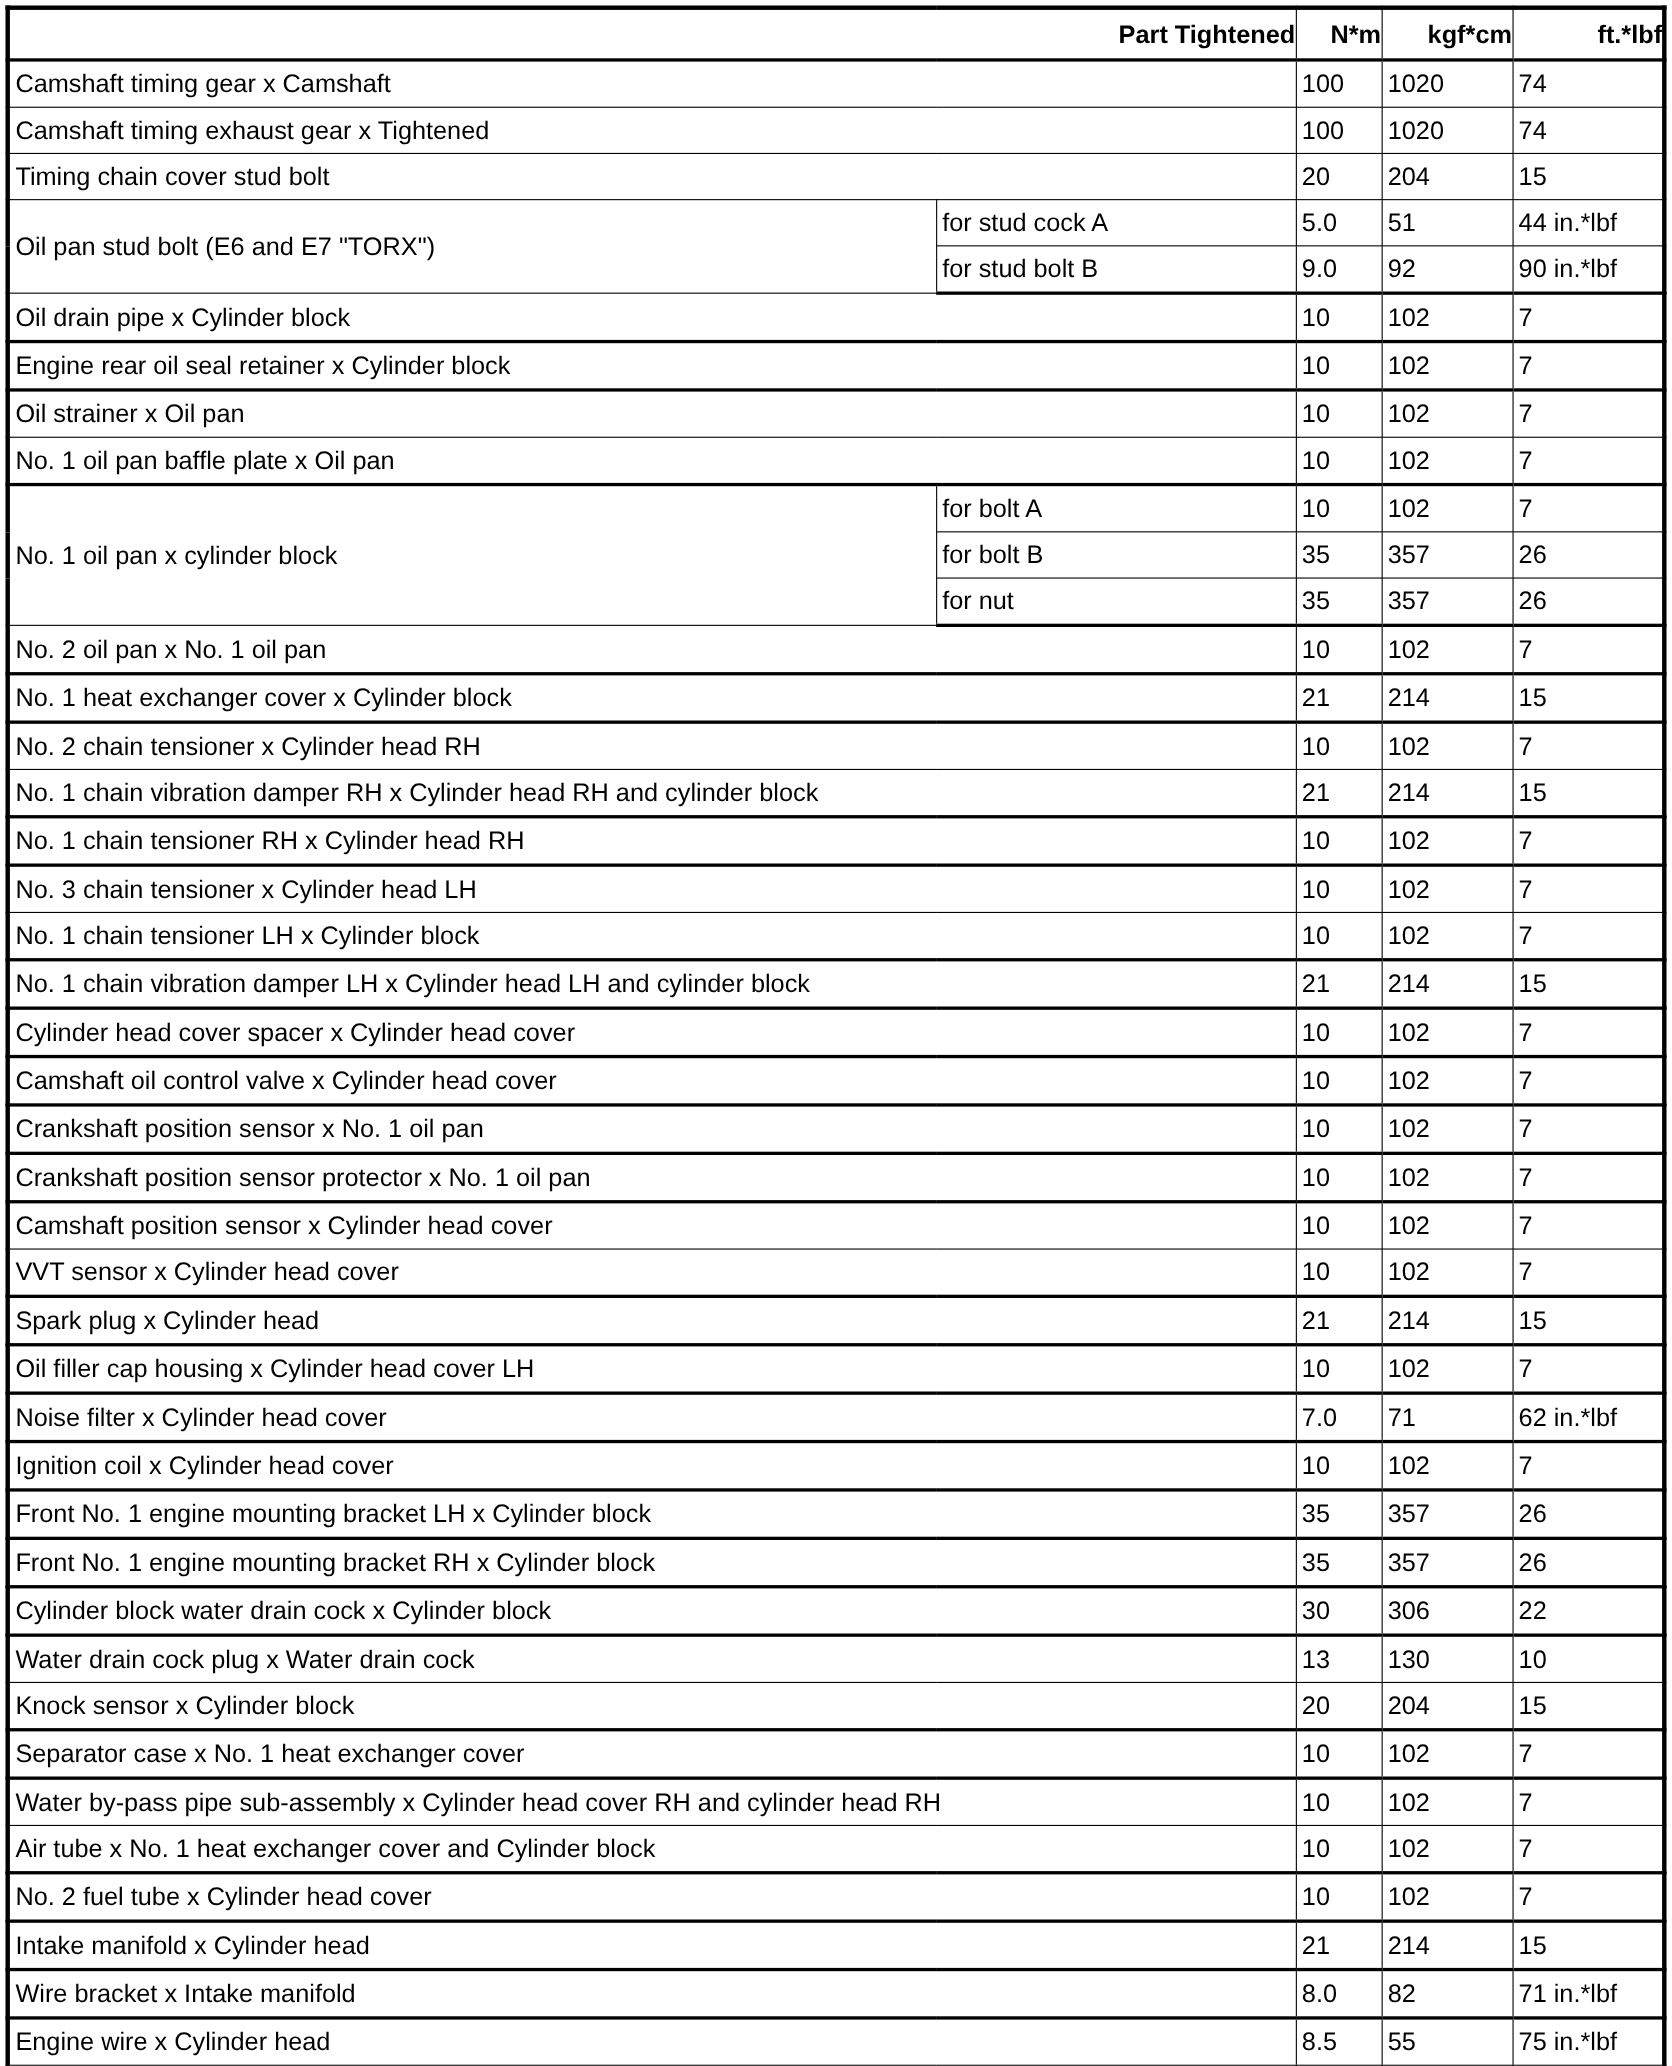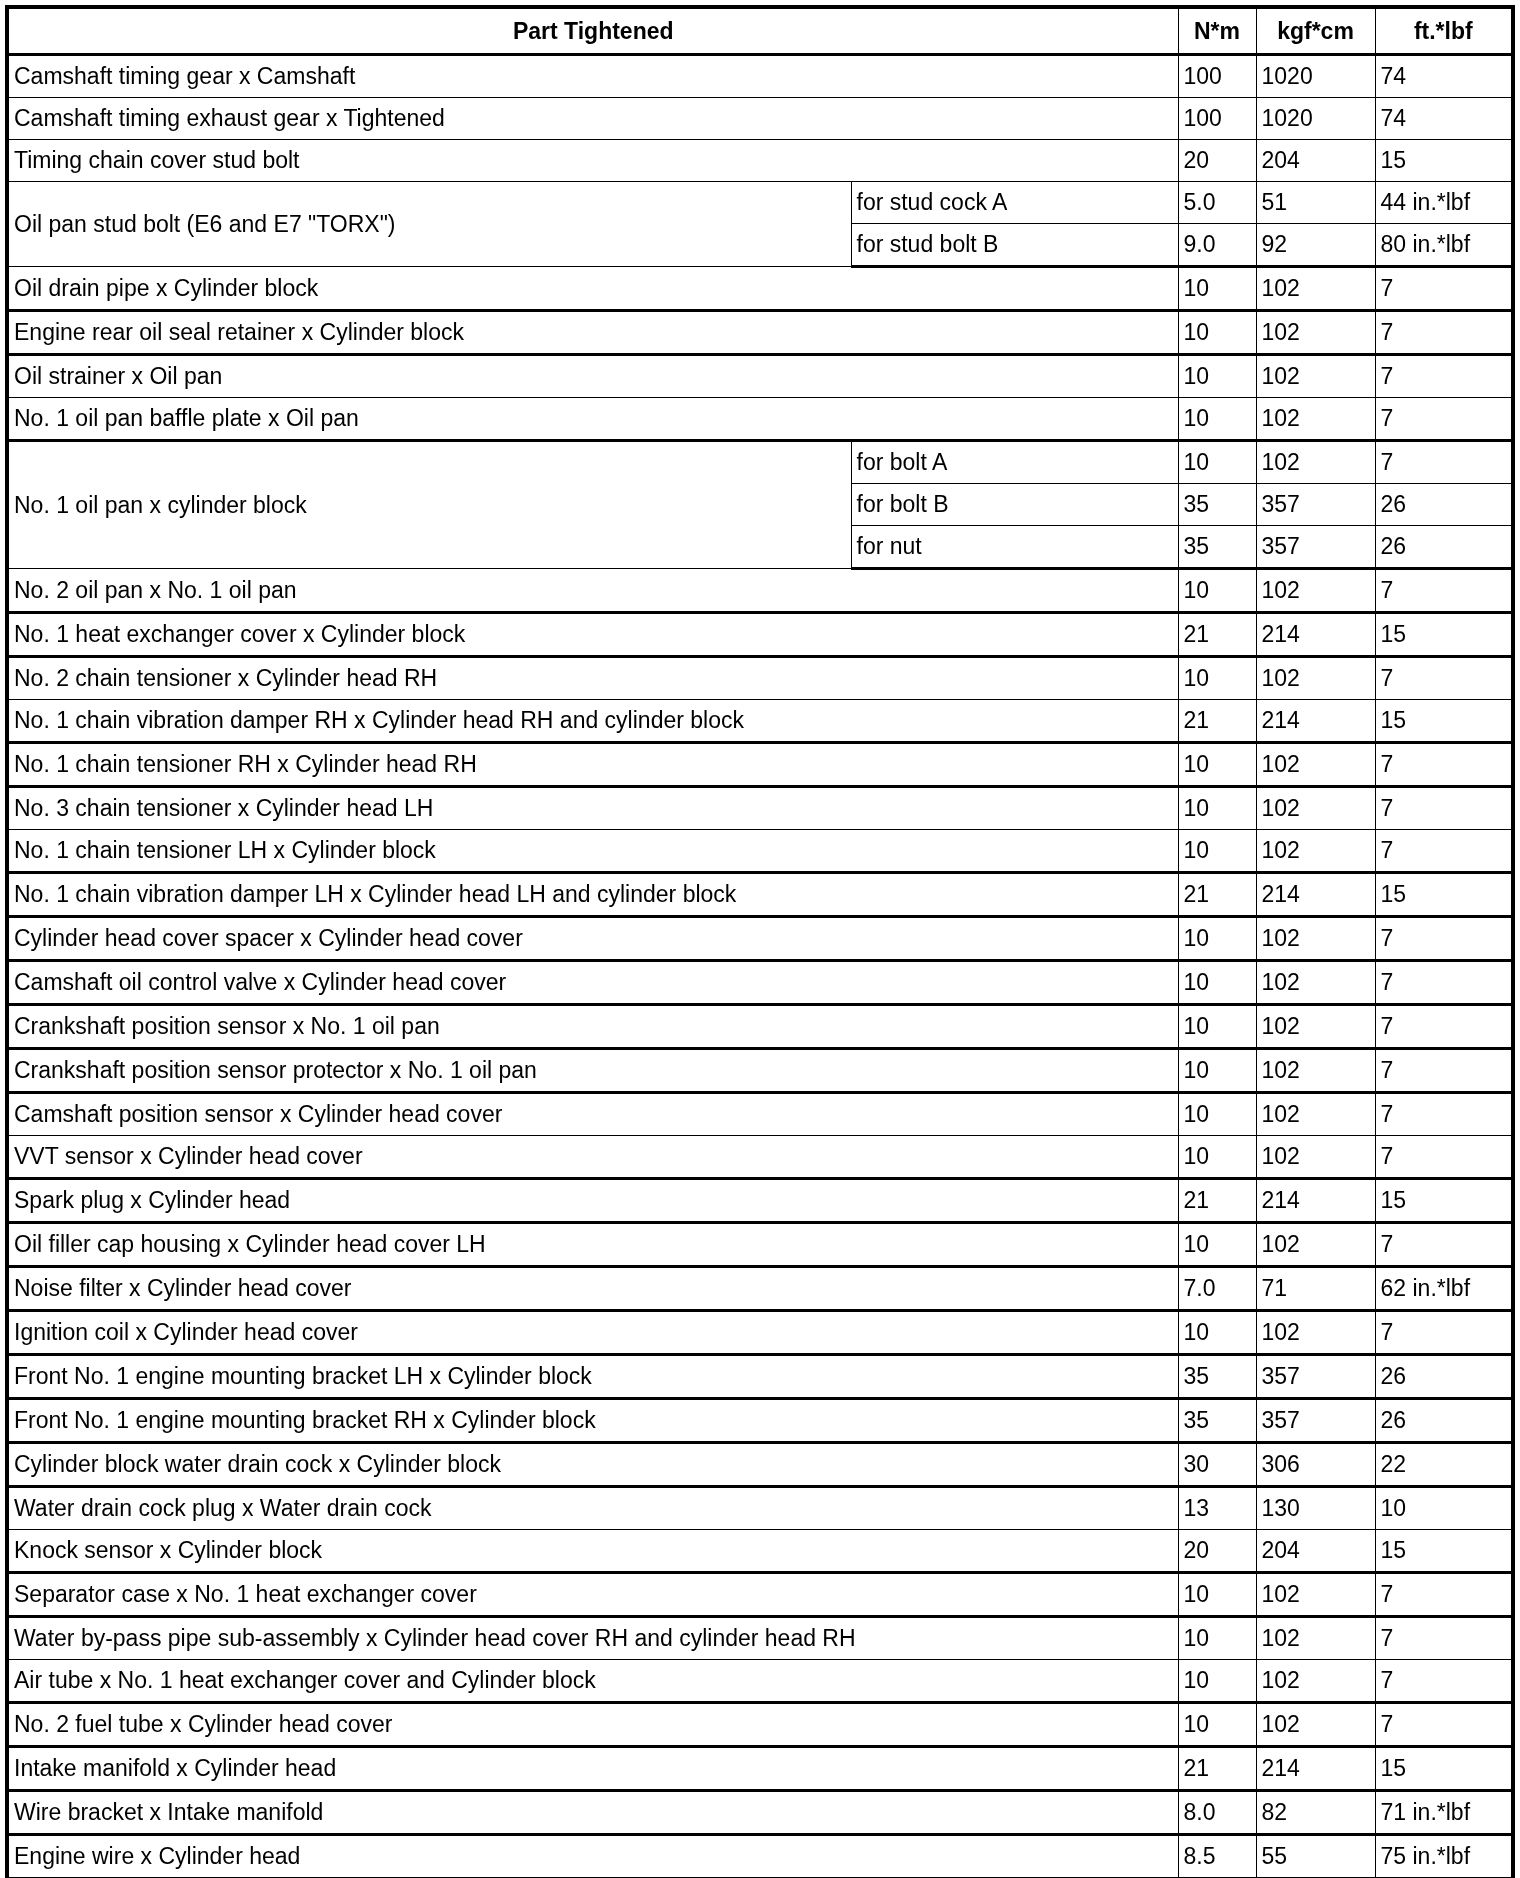--- a/index.html
+++ b/index.html
@@ -9,21 +9,21 @@
           border-collapse: collapse; table-layout: fixed;
           border: 4px solid #000; }
   col.c-main { width: 844px; }
   col.c-sub  { width: 327px; }
   col.c-nm   { width: 78px; }
   col.c-kgf  { width: 119px; }
   col.c-ft   { width: 138px; }
   th, td { border: 1px solid #000; padding: 0 0 0 5px; font-size: 23px;
            white-space: nowrap; overflow: hidden; text-align: left;
            vertical-align: middle; }
-  th { height: 44px; font-weight: bold; text-align: center; padding: 0;
+  th { height: 44px; font-weight: bold; text-align: right; padding: 0;
        border-bottom: 3px solid #000; }
   td { height: 41px; }
   tr.grp-end td { border-bottom: 3px solid #000; }
 </style>
 </head>
 <body>
 
 <table>
   <colgroup>
     <col class="c-main">
@@ -63,21 +63,21 @@
         <td rowspan="2">Oil pan stud bolt (E6 and E7 "TORX")</td>
         <td>for stud cock A</td>
         <td>5.0</td>
         <td>51</td>
         <td>44 in.*lbf</td>
       </tr>
       <tr class="grp-end">
         <td>for stud bolt B</td>
         <td>9.0</td>
         <td>92</td>
-        <td>80 in.*lbf</td>
+        <td>90 in.*lbf</td>
       </tr>
       <tr class="grp-end">
         <td colspan="2">Oil drain pipe x Cylinder block</td>
         <td>10</td>
         <td>102</td>
         <td>7</td>
       </tr>
       <tr class="grp-end">
         <td colspan="2">Engine rear oil seal retainer x Cylinder block</td>
         <td>10</td>

